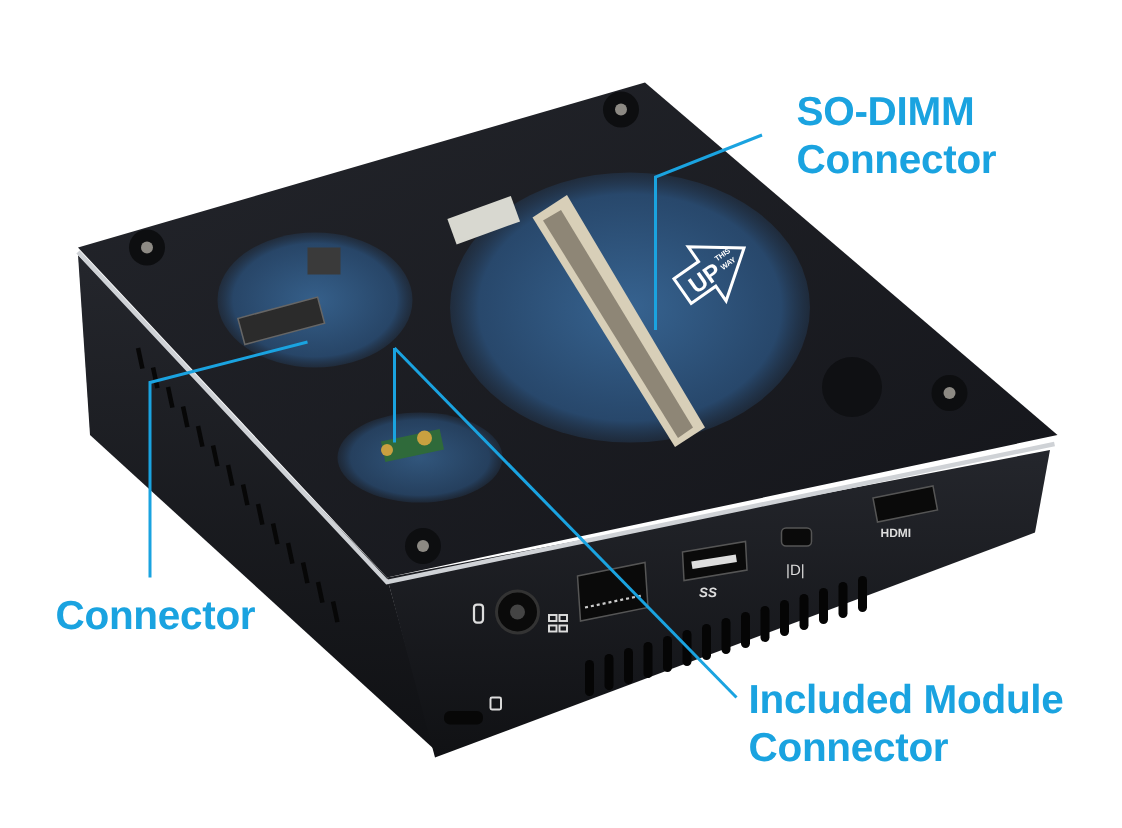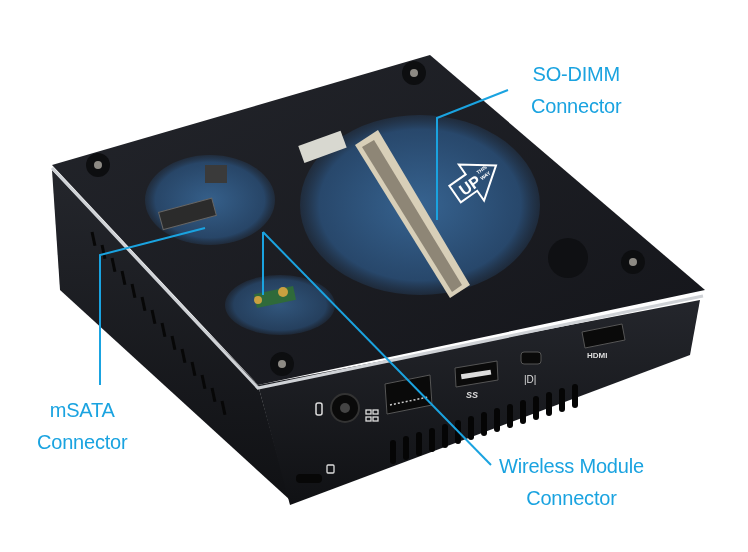--- a/index.html
+++ b/index.html
@@ -1,19 +1,19 @@
 <!DOCTYPE html>
 <html><head>
 <meta charset="utf-8">
 <style>
   html, body { margin:0; padding:0; background:#ffffff; }
   body { width:748px; height:552px; position:relative; overflow:hidden; font-family:"Liberation Sans", sans-serif; }
   .stage { position:absolute; left:0; top:0; width:748px; height:552px; }
   svg.art { position:absolute; left:0; top:0; }
-  .label { position:absolute; color:#1aa3e0; font-weight:normal; font-size:20px; line-height:32px; letter-spacing:-0.2px; white-space:nowrap;text-align:center; }
+  .label { position:absolute; color:#1aa3e0; font-weight:bold; font-size:27px; line-height:32px; letter-spacing:-0.2px; white-space:nowrap; }
   .label span { display:block; }
   #lbl-sodimm { left:531px; top:58px; }
   #lbl-msata { left:37px; top:394px; }
   #lbl-wireless { left:499px; top:450px; }
 </style>
 </head>
 <body>
 
 <div class="stage">
   <svg class="art" width="748" height="552" viewBox="0 0 748 552">
@@ -166,20 +166,19 @@
       <polyline points="263,232 263,295"></polyline>
       <polyline points="263,232 491,465"></polyline>
     </g>
   </svg>
 
   <div class="label" id="lbl-sodimm">
     <span>SO-DIMM</span>
     <span>Connector</span>
   </div>
   <div class="label" id="lbl-msata">
-    <span>mSATA</span>
     <span>Connector</span>
   </div>
   <div class="label" id="lbl-wireless">
-    <span>Wireless Module</span>
+    <span>Included Module</span>
     <span>Connector</span>
   </div>
 </div>
 
 </body></html>

